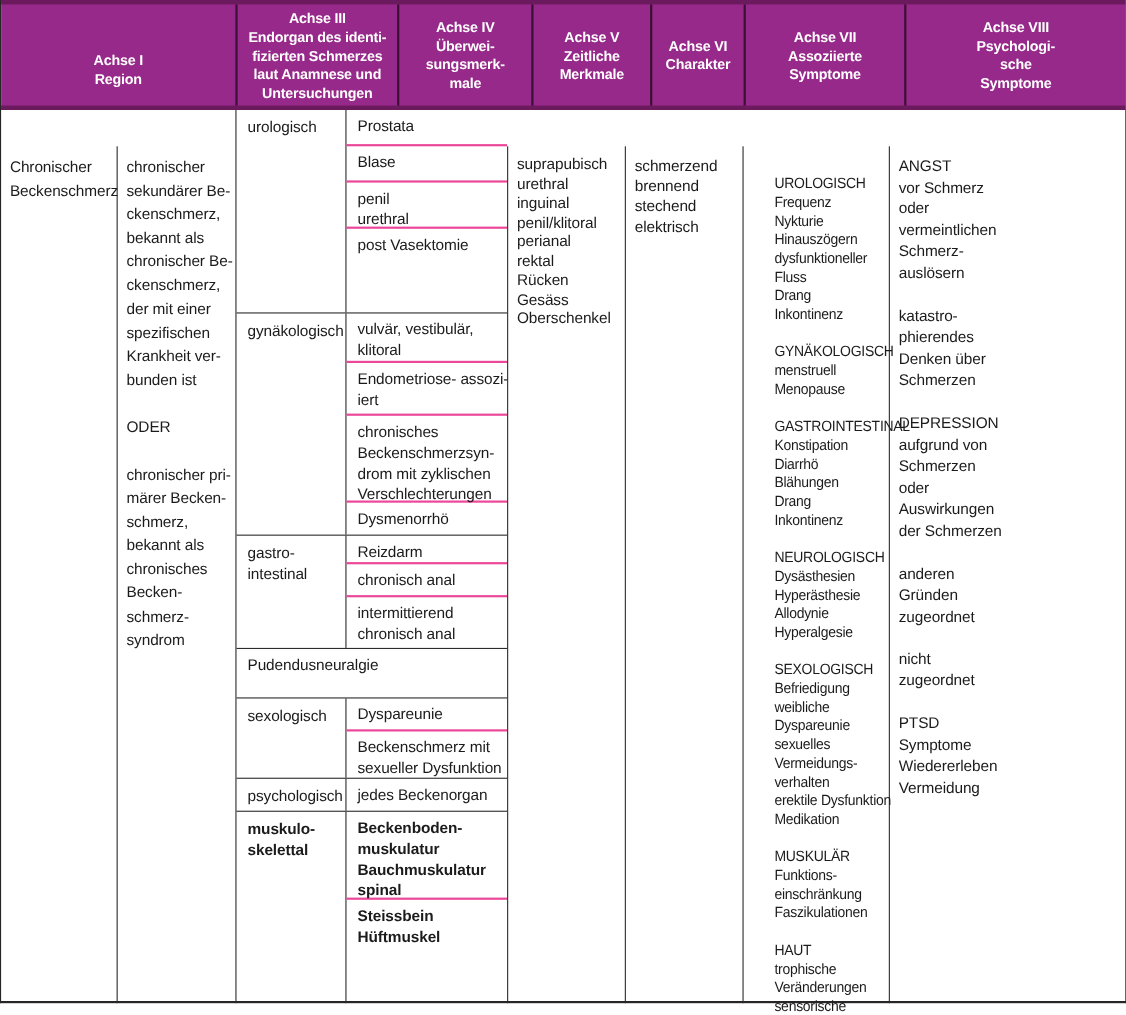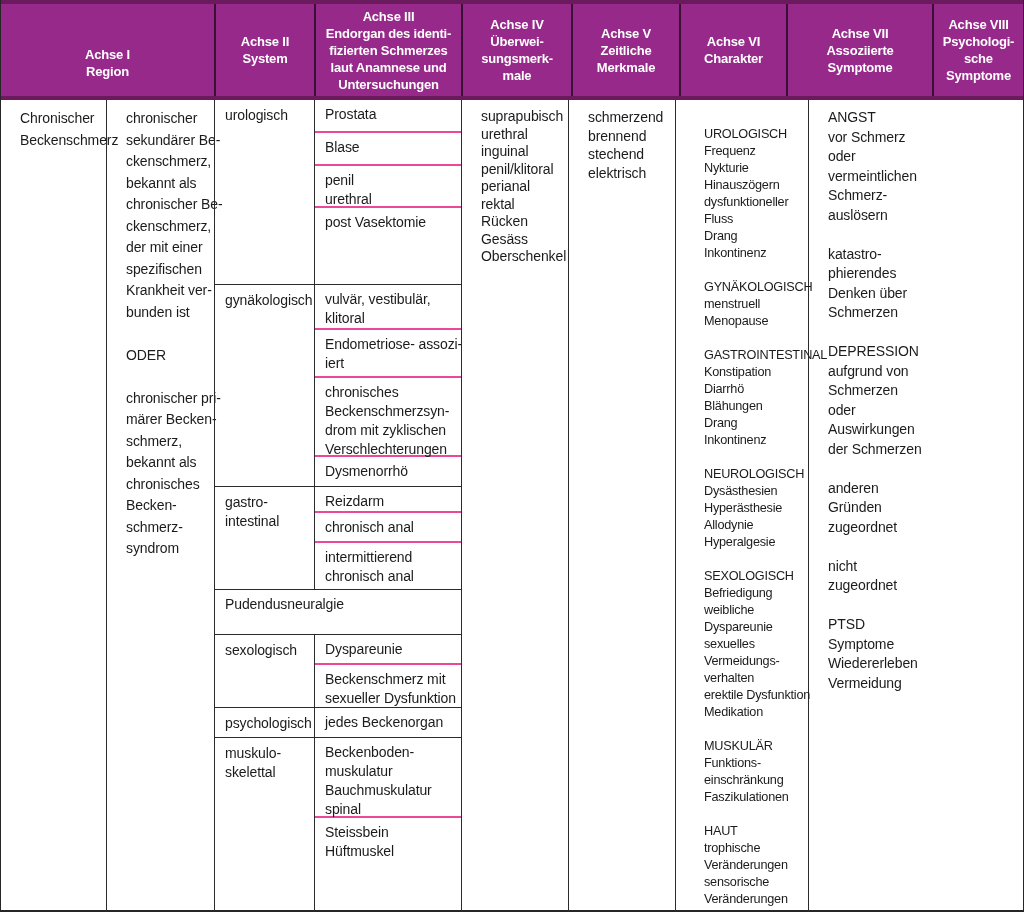--- a/index.html
+++ b/index.html
@@ -27,40 +27,40 @@
     font-size:13px; line-height:17px; letter-spacing:-0.2px;
     white-space:pre; border-left:2px solid #3a1034;
   }
   .hcell:first-child { border-left:none;margin-top:26px; }
   
   .tbody { display:flex; height:812px; box-sizing:border-box; }
   .bcell {
     box-sizing:border-box; flex:0 0 auto;
     border-left:1px solid #2b2b2b;
     font-size:14px; letter-spacing:-0.1px;
-    white-space:pre; padding:8px 3px 0 19px;
+    white-space:pre; padding:8px 3px 0 8px;margin-top:33px;
   }
   .bcell:first-child { border-left:none; }
   .lh-wide  { line-height:21.5px; }
   .lh-mid   { line-height:19.5px; }
   .lh-tight { line-height:17.5px; }
   .col6 { line-height:18.5px; }
   .col7 { line-height:17px; font-size:13.5px; letter-spacing:-0.25px; padding-left:7px; }
   .squeeze { display:inline-block; transform:scaleX(0.94); transform-origin:0 0; white-space:pre; }
   
   .grouparea {
     box-sizing:border-box; flex:0 0 auto; width:247px;
     display:flex; flex-direction:column;
     border-left:1px solid #2b2b2b;
   }
   .group {
     box-sizing:border-box; display:flex; flex:0 0 auto;
     border-bottom:1px solid #2b2b2b;
   }
-  .group:last-child { border-bottom:none; flex:1 1 auto; }
+  .group:last-child { border-bottom:none; flex:1 1 auto;font-weight:bold; }
   .sys {
     box-sizing:border-box; width:100px; flex:0 0 auto;
     border-right:1px solid #2b2b2b;
     padding:6px 3px 0 10px; font-size:14px; line-height:19px;
     letter-spacing:-0.1px; white-space:pre;
   }
   .organs { flex:1 1 auto; display:flex; flex-direction:column; min-width:0; }
   .organ {
     box-sizing:border-box; flex:0 0 auto;
     border-bottom:2px solid #ec4899;
@@ -70,35 +70,33 @@
   .organ:last-child { border-bottom:none; flex:1 1 auto; }
 </style>
 </head>
 <body>
 
 <div class="table">
 
   <div class="header">
     <div class="hcell" style="width:213px">Achse I
 Region</div>
-    <div class="hcell" style="width:100px">Achse II
-System</div>
     <div class="hcell" style="width:147px">Achse III
 Endorgan des identi-
 fizierten Schmerzes
 laut Anamnese und
 Untersuchungen</div>
-    <div class="hcell" style="width:110px">Achse IV
+    <div class="hcell" style="width:122px">Achse IV
 Überwei-
 sungsmerk-
 male</div>
     <div class="hcell" style="width:108px">Achse V
 Zeitliche
 Merkmale</div>
-    <div class="hcell" style="width:107px">Achse VI
+    <div class="hcell" style="width:85px">Achse VI
 Charakter</div>
     <div class="hcell" style="width:146px">Achse VII
 Assoziierte
 Symptome</div>
     <div class="hcell" style="flex:1 1 auto">Achse VIII
 Psychologi-
 sche
 Symptome</div>
   </div>
 

